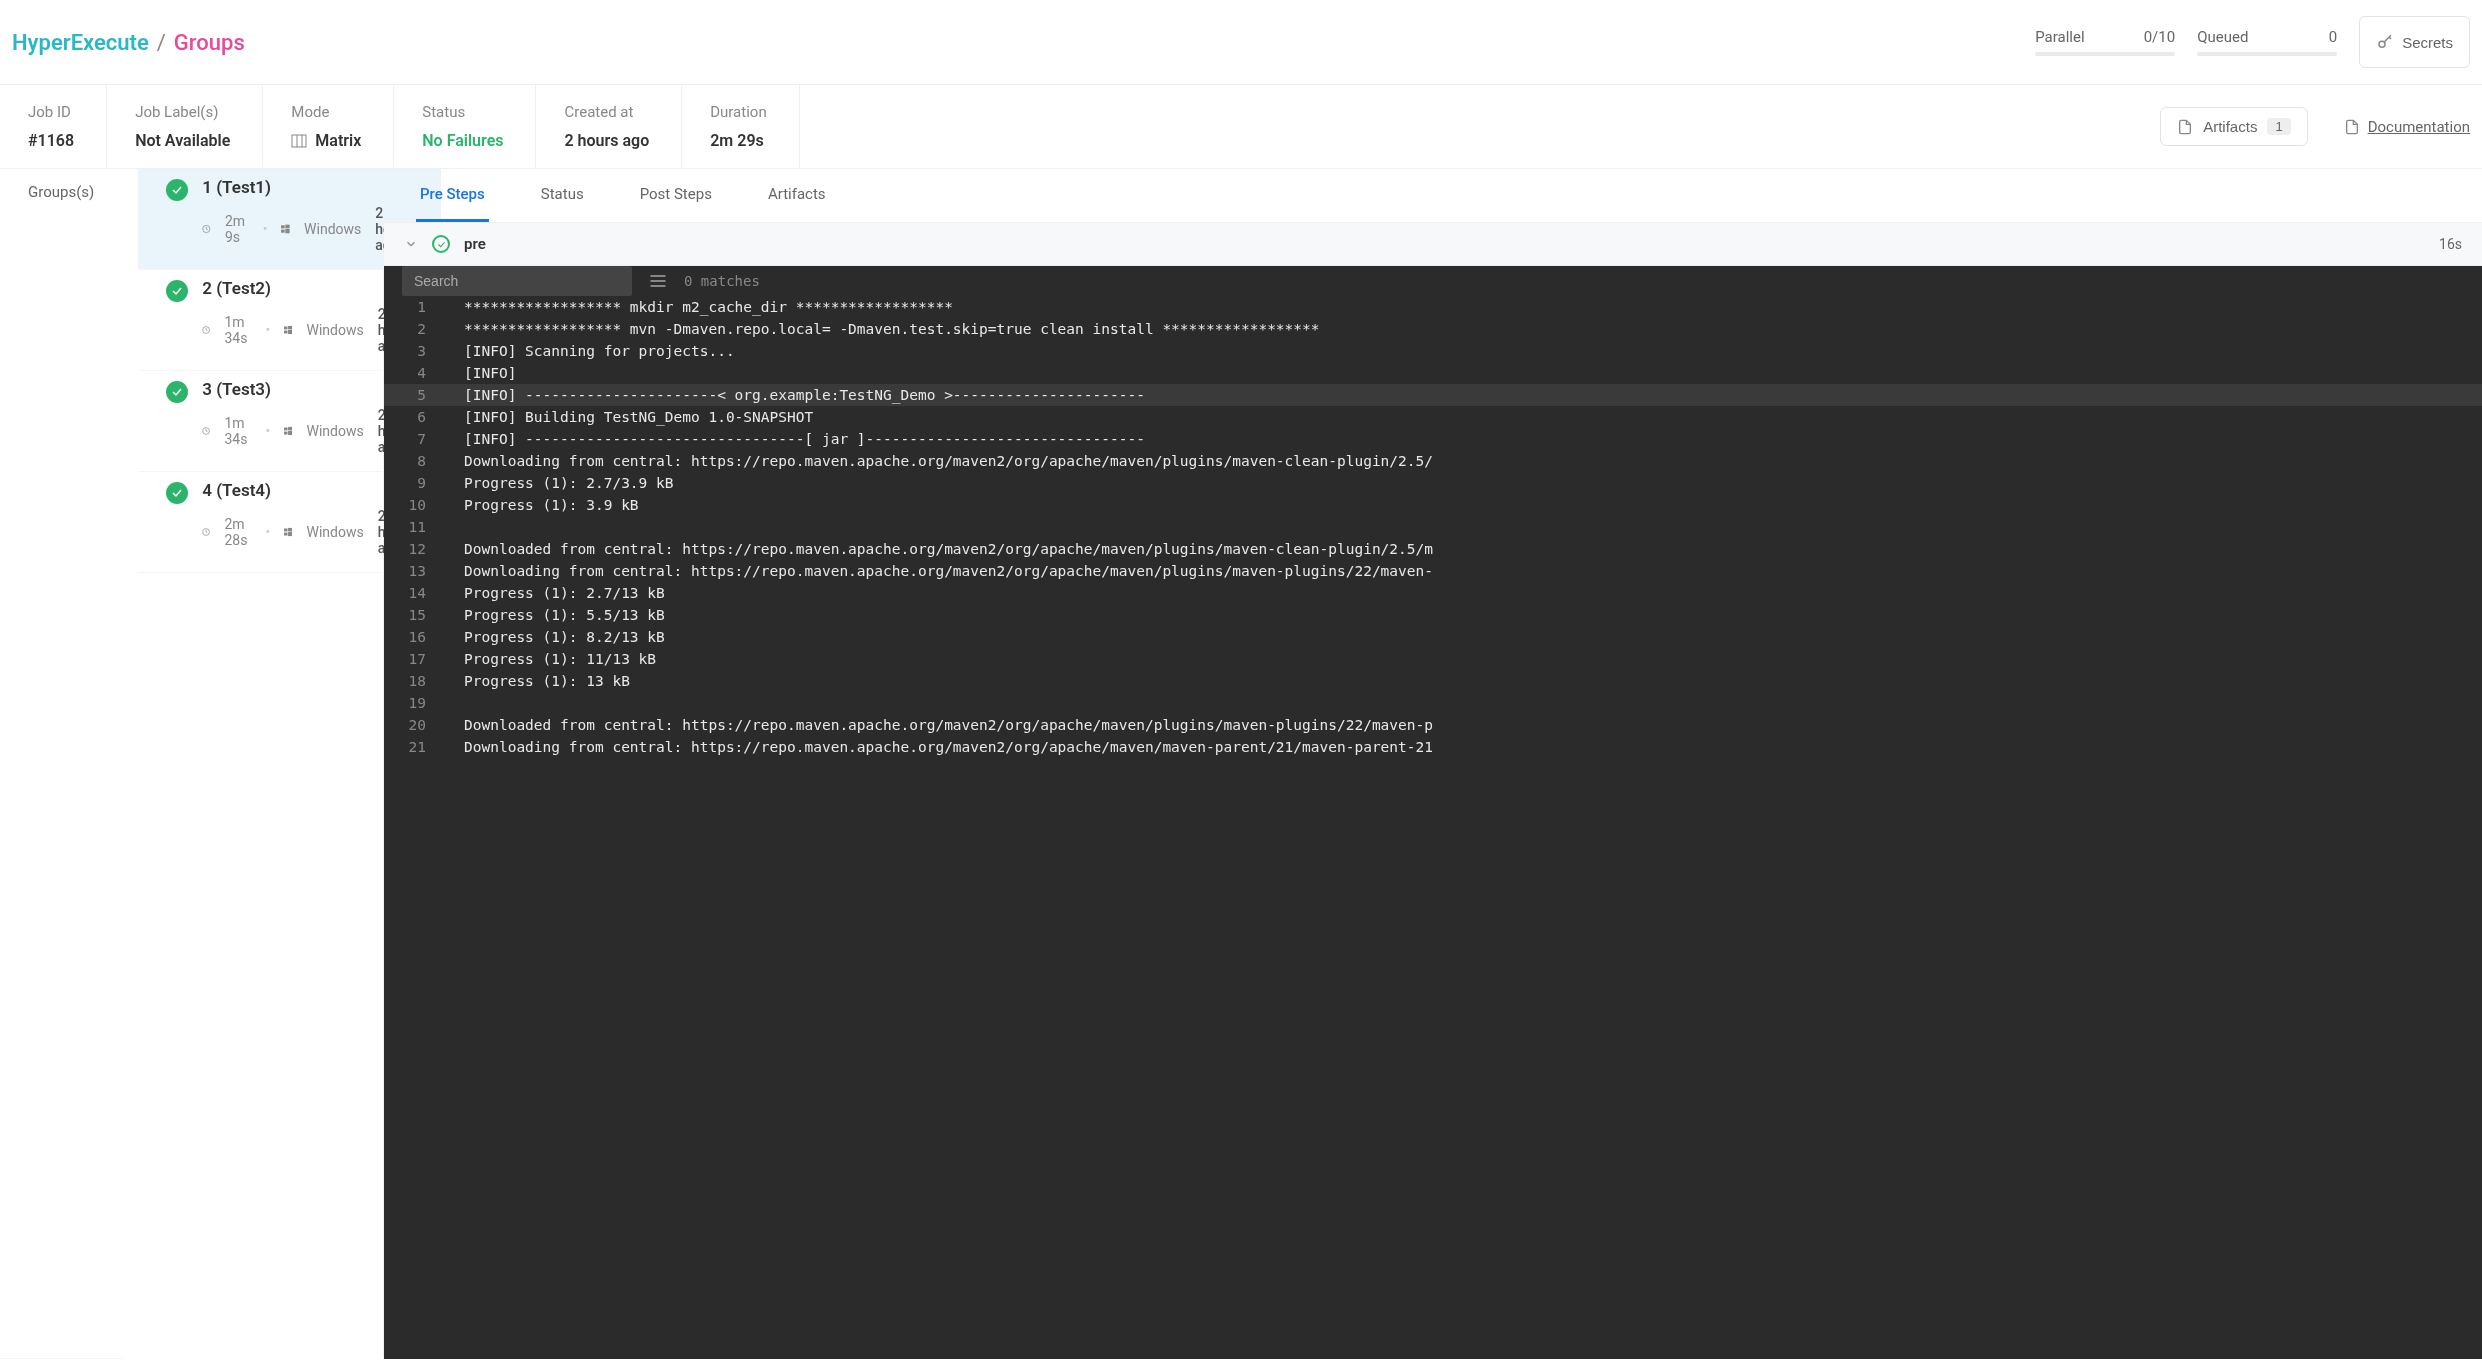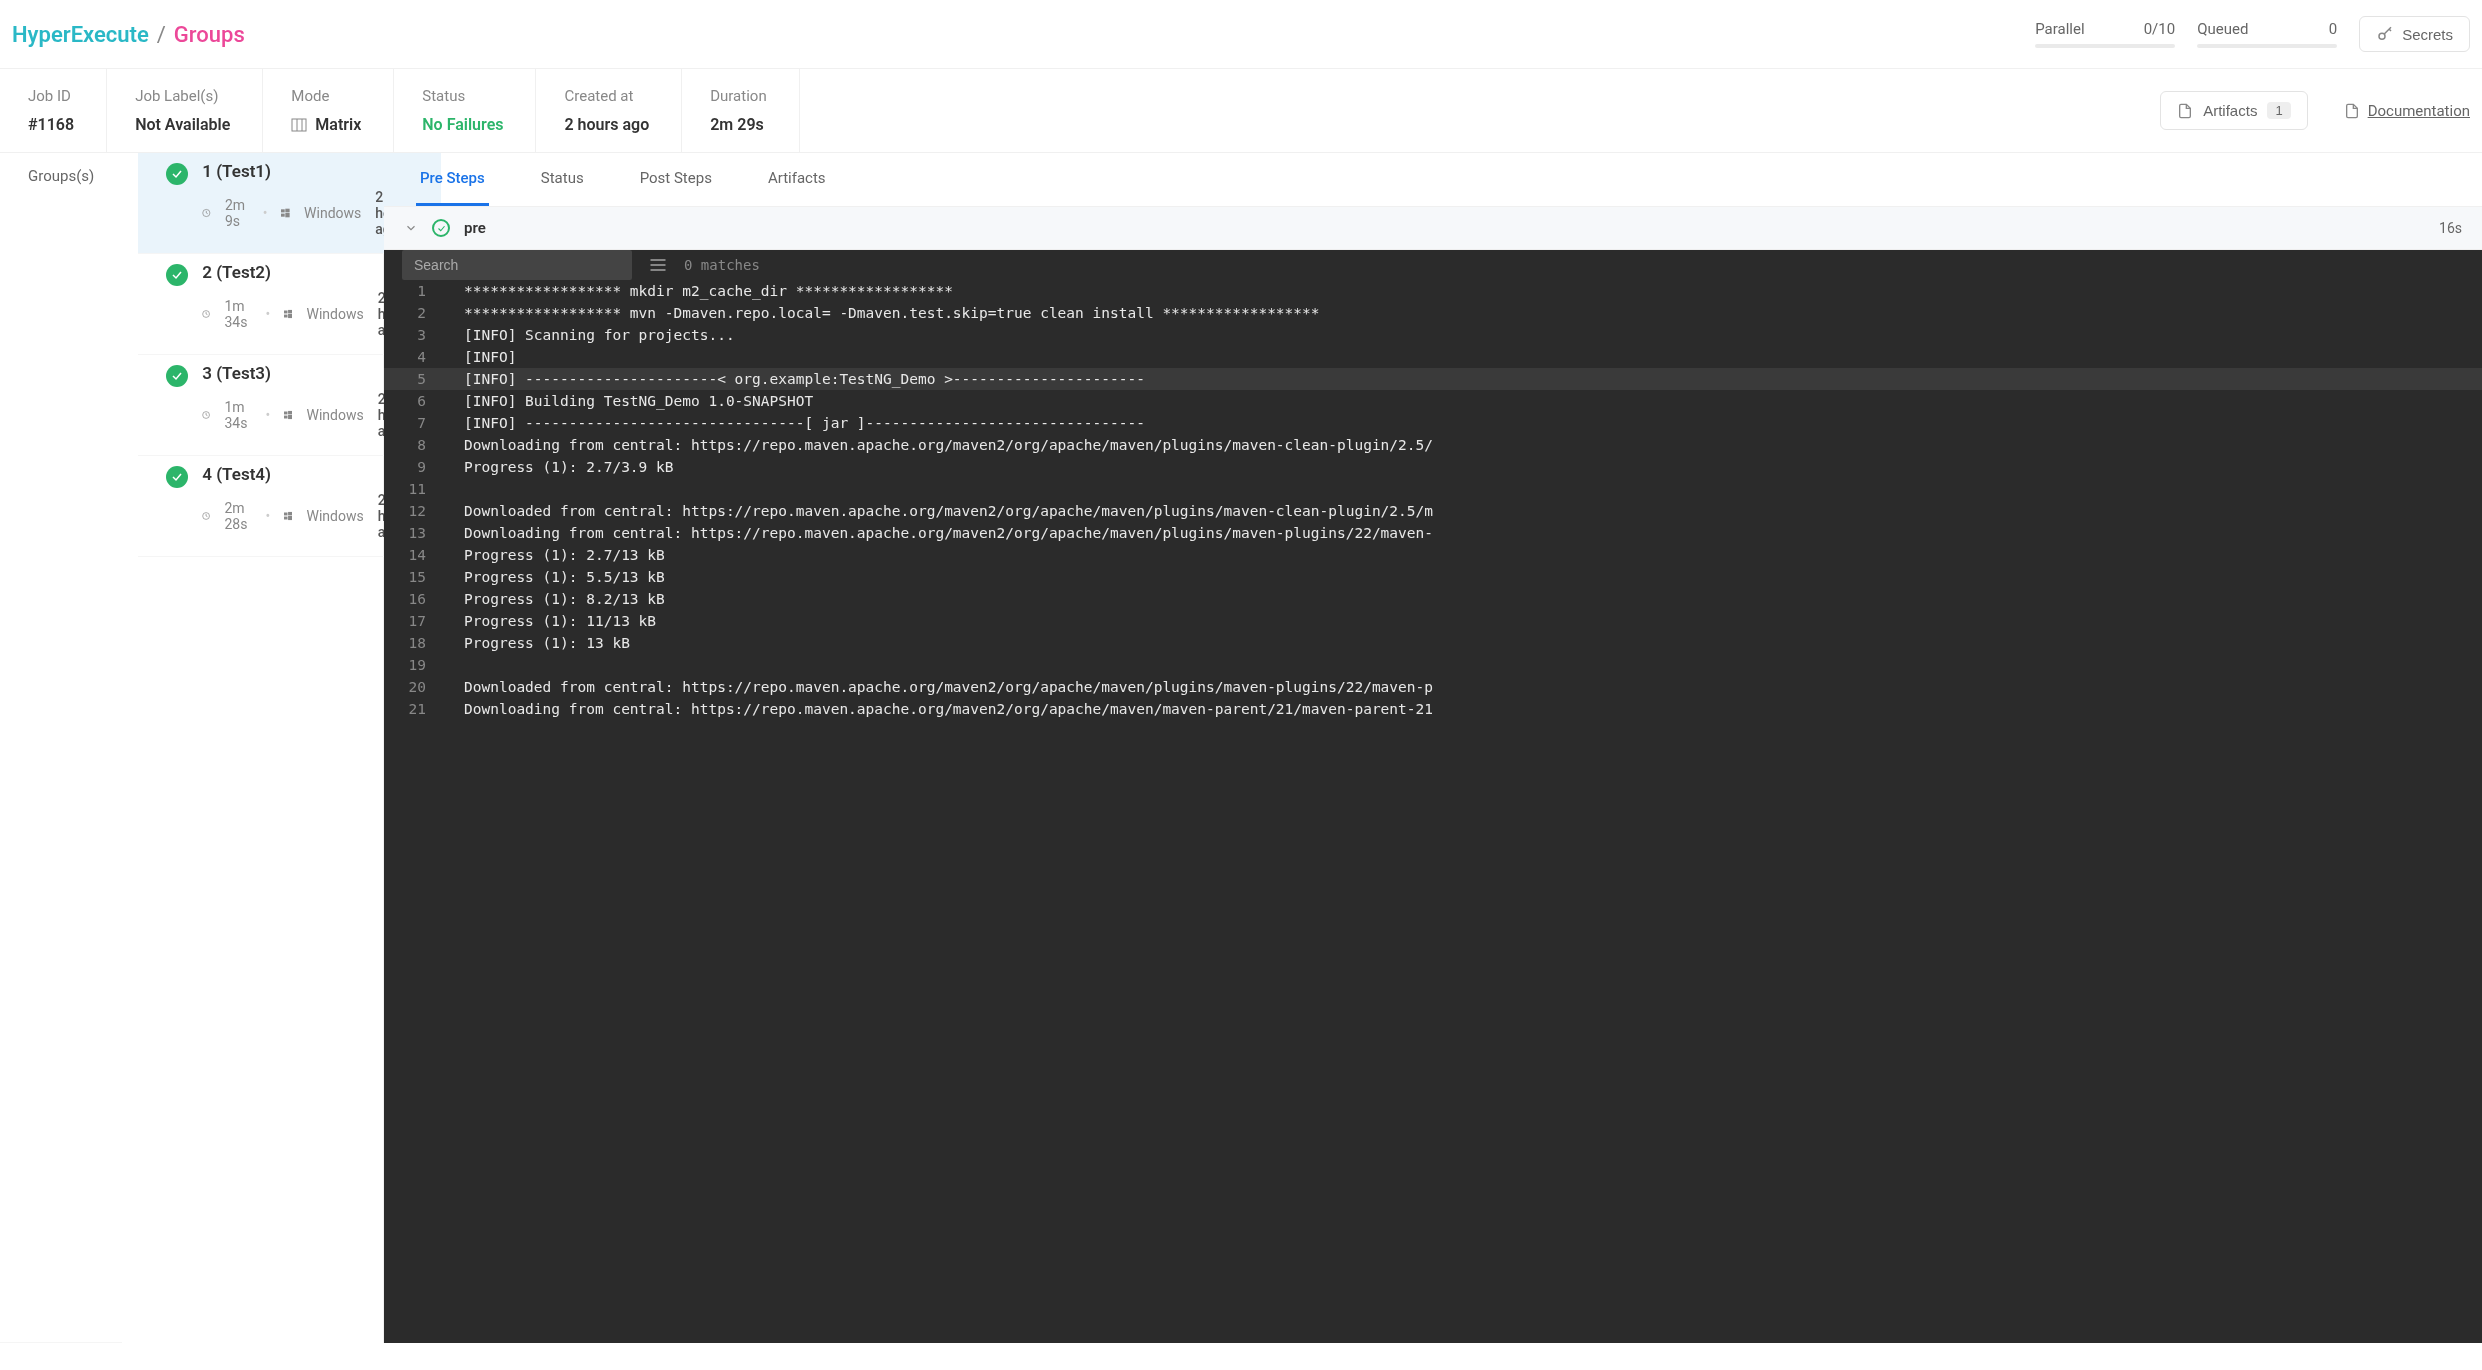--- a/index.html
+++ b/index.html
@@ -26,21 +26,21 @@
   .breadcrumb-page { color: #ec4899; font-size: 22px; font-weight: 500; }
   .header-right { display: flex; align-items: center; gap: 22px; }
   .stat-block { display: flex; flex-direction: column; align-items: stretch; min-width: 140px; }
   .stat-row { display: flex; justify-content: space-between; align-items: center; }
   .stat-label { color: #666; font-size: 15px; }
   .stat-value { color: #666; font-size: 15px; }
   .stat-bar { height: 4px; background: #eaeaea; border-radius: 2px; margin-top: 6px; filter: blur(0.6px); }
   .secrets-btn {
     display: flex; align-items: center; gap: 8px;
     border: 1px solid #e3e3e3; border-radius: 6px;
-    padding: 8px 16px; color: #666; background: #fff;
+    padding: 16px 16px; color: #666; background: #fff;
     cursor: pointer; font-size: 15px;
   }
   .secrets-btn svg { width: 18px; height: 18px; stroke: #888; }
 
   .meta-bar {
     display: flex; align-items: stretch;
     border-bottom: 1px solid #f0f0f0;
   }
   .meta-cell {
     padding: 18px 32px 18px 28px;
@@ -388,20 +388,21 @@
       <div class="console" id="console-body">
           <div class="line"><span class="gutter">1</span><span class="code">****************** mkdir m2_cache_dir ******************</span></div>
           <div class="line"><span class="gutter">2</span><span class="code">****************** mvn -Dmaven.repo.local= -Dmaven.test.skip=true clean install ******************</span></div>
           <div class="line"><span class="gutter">3</span><span class="code">[INFO] Scanning for projects...</span></div>
           <div class="line"><span class="gutter">4</span><span class="code">[INFO]</span></div>
           <div class="line hl"><span class="gutter">5</span><span class="code">[INFO] ----------------------&lt; org.example:TestNG_Demo &gt;----------------------</span></div>
           <div class="line"><span class="gutter">6</span><span class="code">[INFO] Building TestNG_Demo 1.0-SNAPSHOT</span></div>
           <div class="line"><span class="gutter">7</span><span class="code">[INFO] --------------------------------[ jar ]--------------------------------</span></div>
           <div class="line"><span class="gutter">8</span><span class="code">Downloading from central: https://repo.maven.apache.org/maven2/org/apache/maven/plugins/maven-clean-plugin/2.5/</span></div>
           <div class="line"><span class="gutter">9</span><span class="code">Progress (1): 2.7/3.9 kB</span></div>
+          <div class="line"><span class="gutter">10</span><span class="code">Progress (1): 3.9 kB</span></div>
           <div class="line"><span class="gutter">11</span><span class="code"></span></div>
           <div class="line"><span class="gutter">12</span><span class="code">Downloaded from central: https://repo.maven.apache.org/maven2/org/apache/maven/plugins/maven-clean-plugin/2.5/m</span></div>
           <div class="line"><span class="gutter">13</span><span class="code">Downloading from central: https://repo.maven.apache.org/maven2/org/apache/maven/plugins/maven-plugins/22/maven-</span></div>
           <div class="line"><span class="gutter">14</span><span class="code">Progress (1): 2.7/13 kB</span></div>
           <div class="line"><span class="gutter">15</span><span class="code">Progress (1): 5.5/13 kB</span></div>
           <div class="line"><span class="gutter">16</span><span class="code">Progress (1): 8.2/13 kB</span></div>
           <div class="line"><span class="gutter">17</span><span class="code">Progress (1): 11/13 kB</span></div>
           <div class="line"><span class="gutter">18</span><span class="code">Progress (1): 13 kB</span></div>
           <div class="line"><span class="gutter">19</span><span class="code"></span></div>
           <div class="line"><span class="gutter">20</span><span class="code">Downloaded from central: https://repo.maven.apache.org/maven2/org/apache/maven/plugins/maven-plugins/22/maven-p</span></div>

